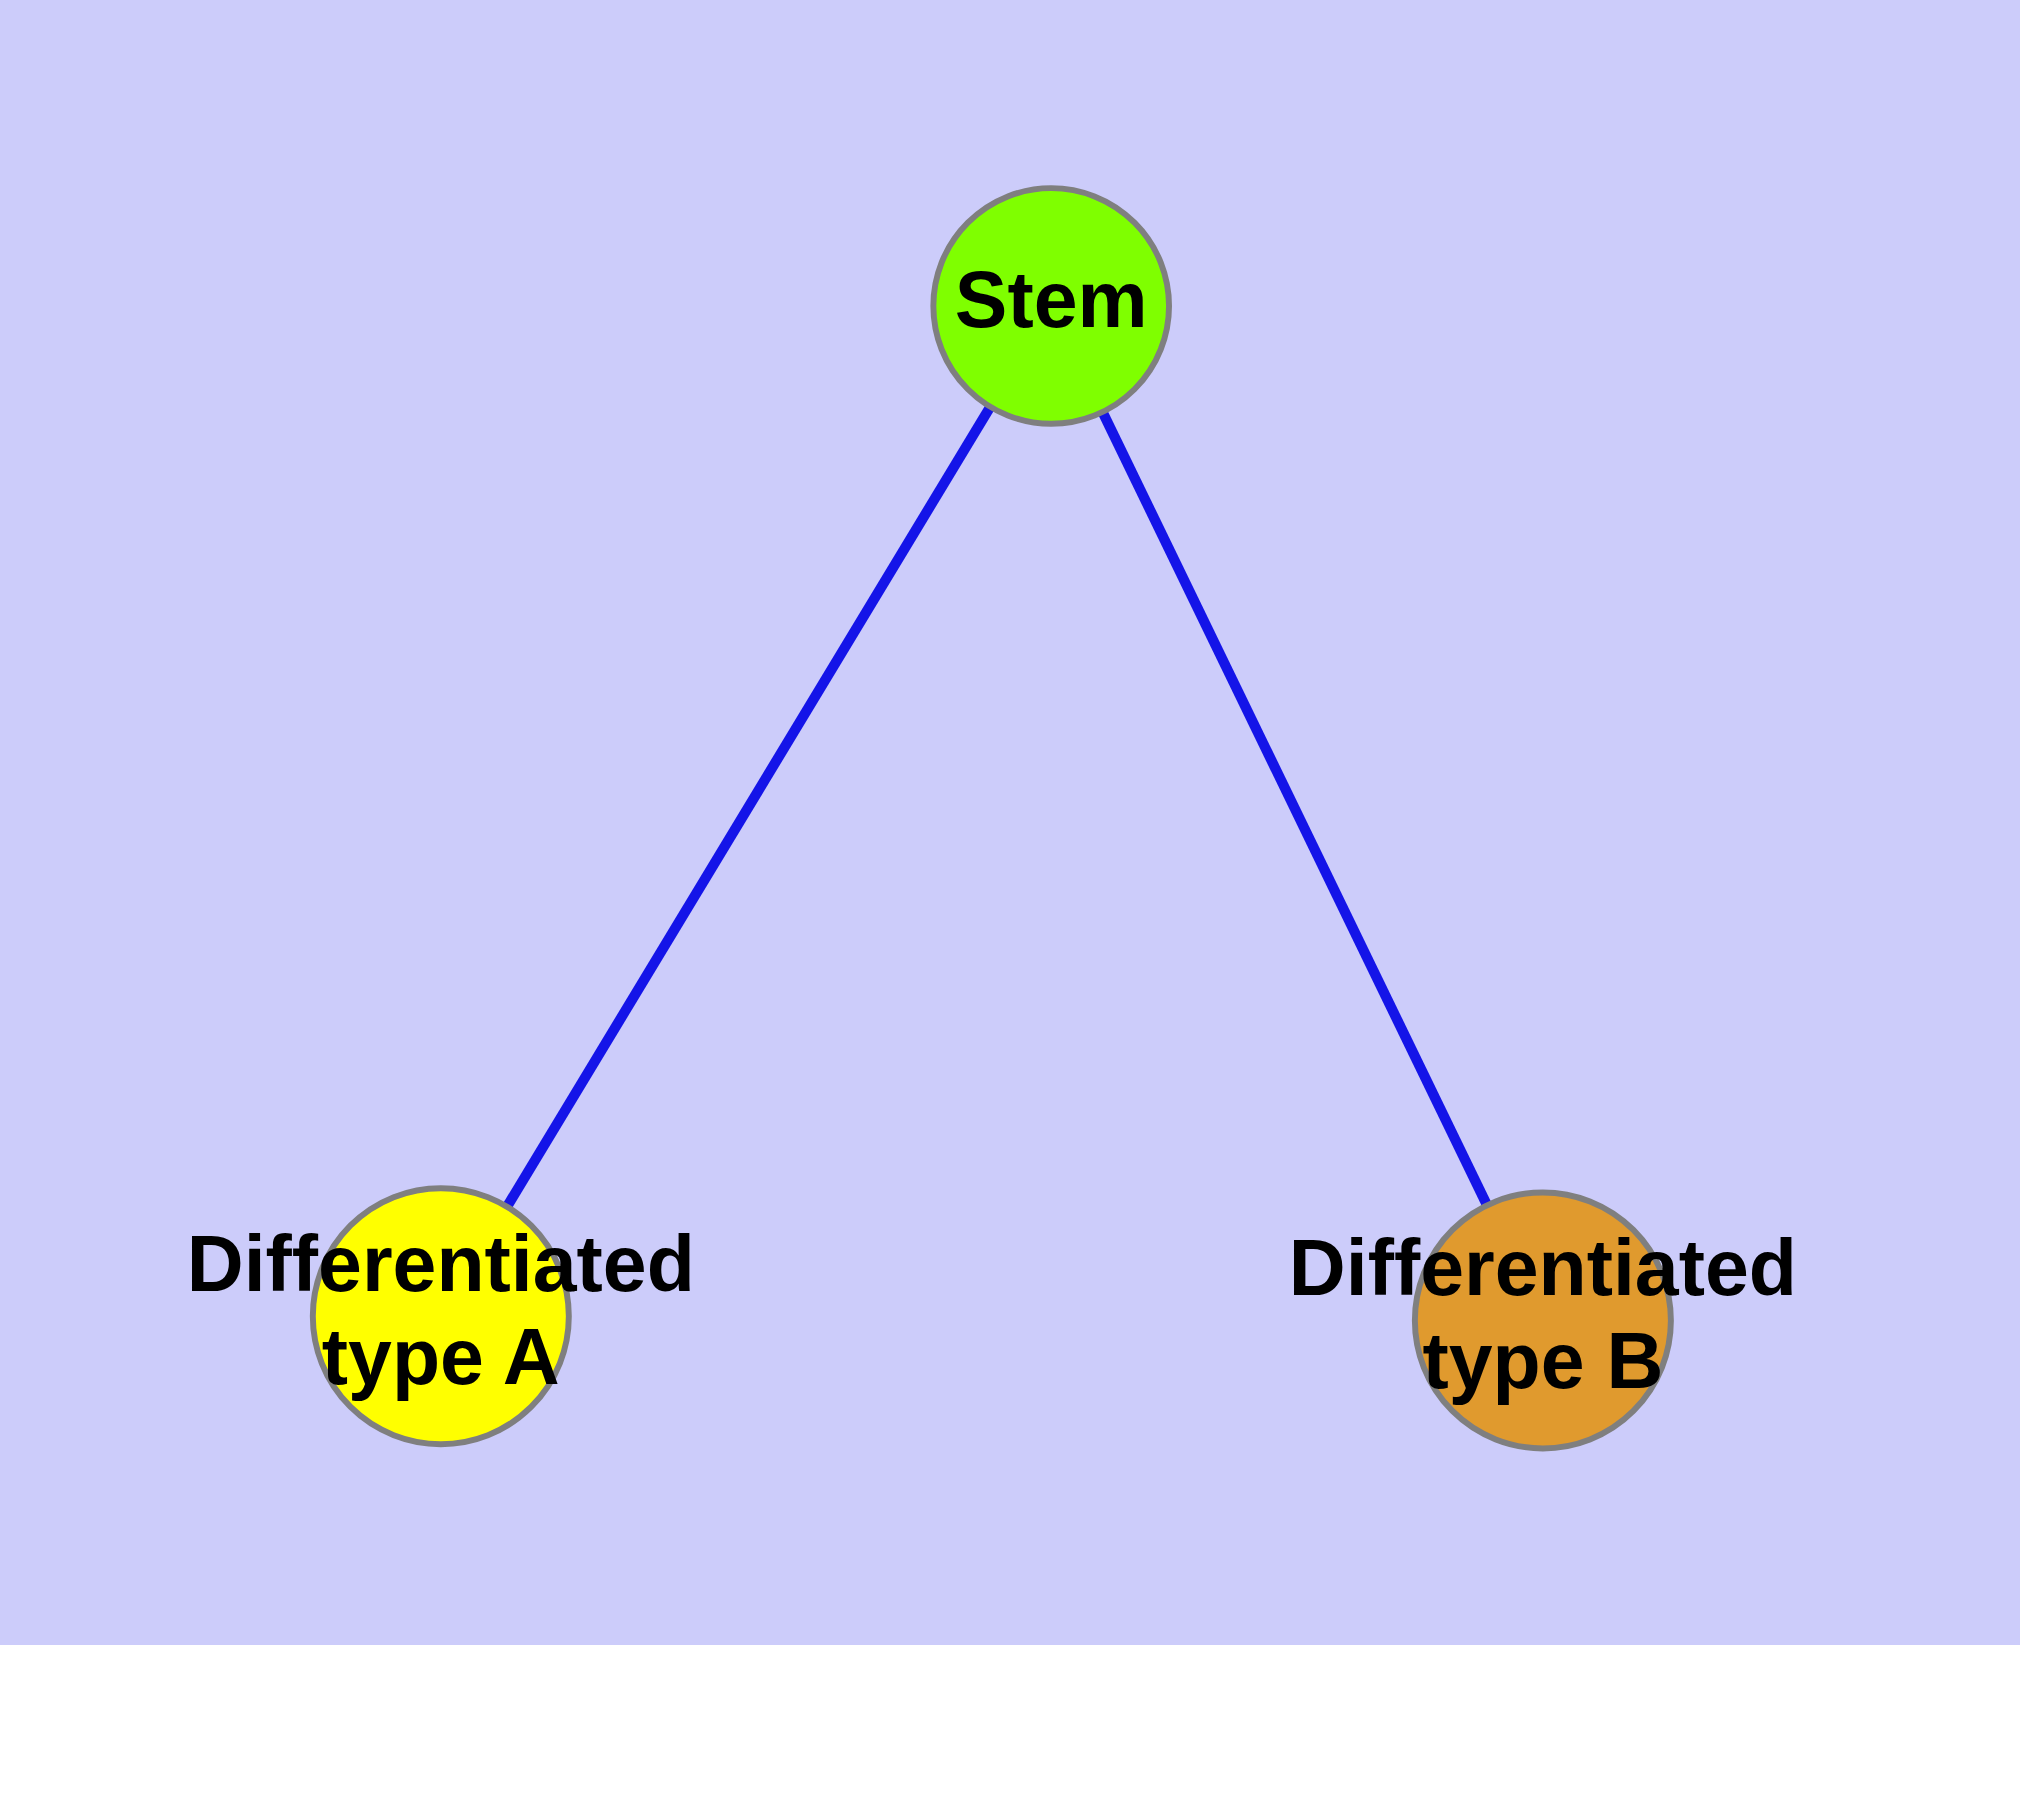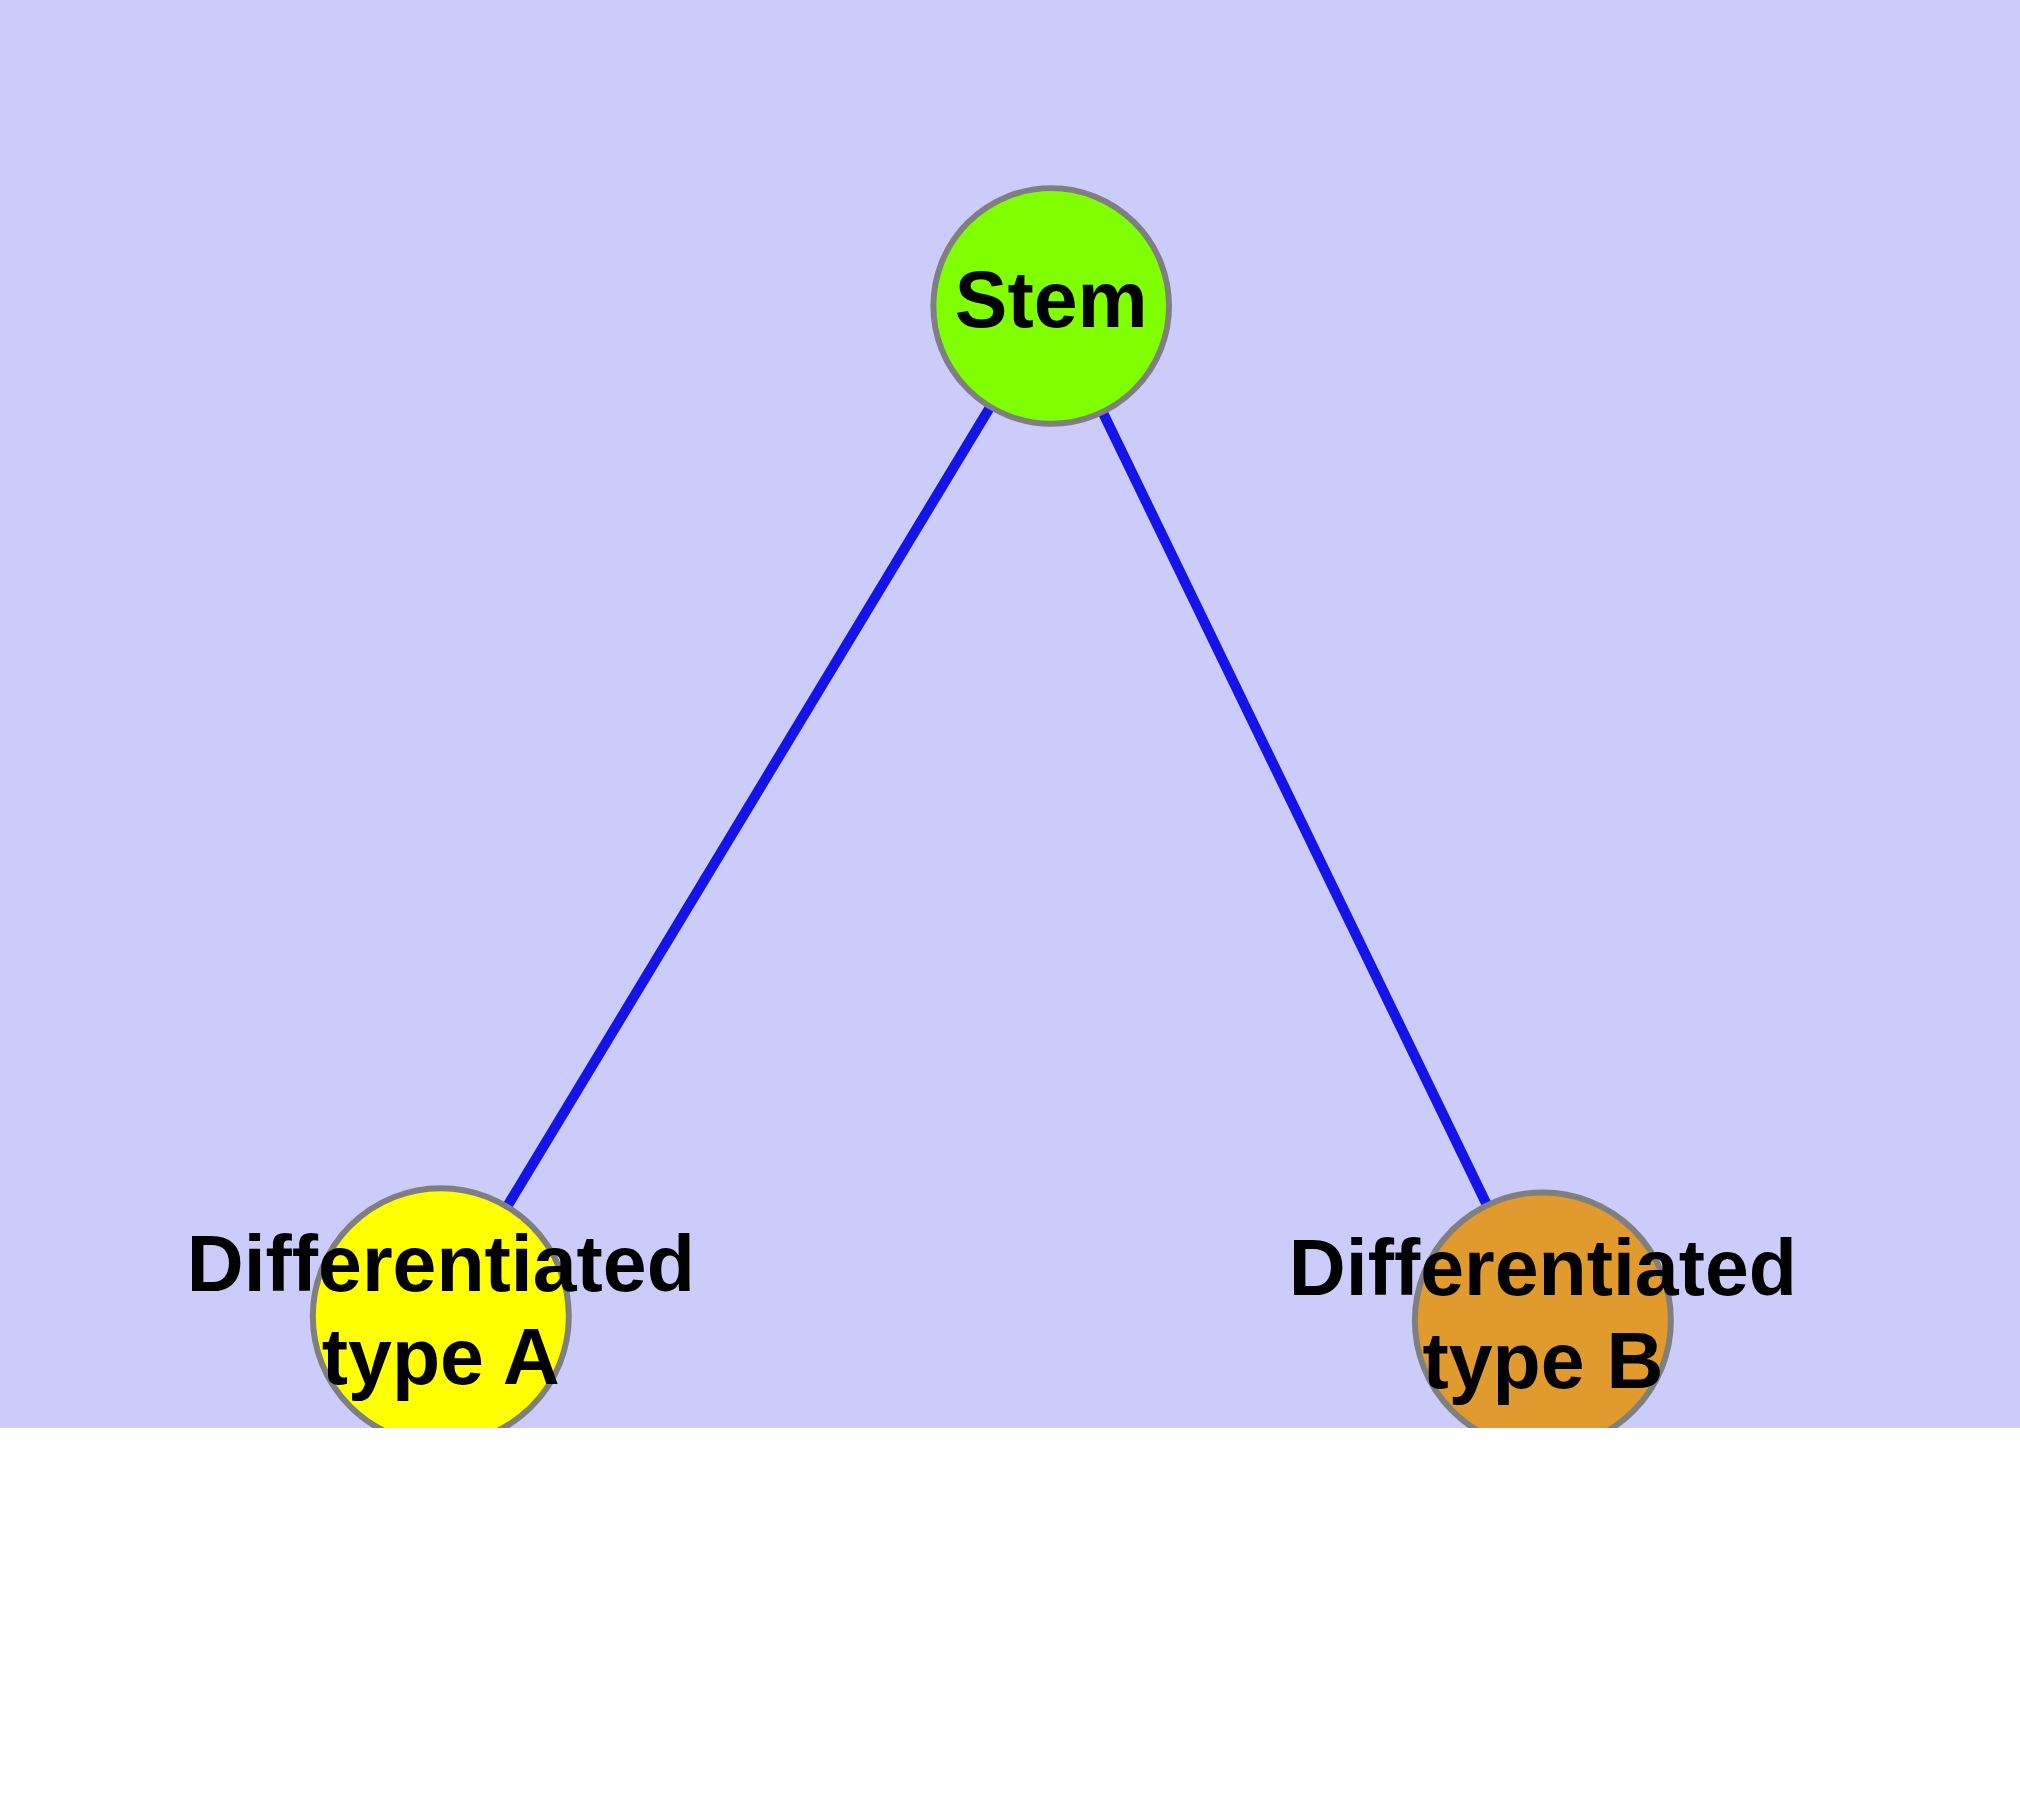--- a/index.html
+++ b/index.html
@@ -28,21 +28,21 @@
     font-weight: bold;
     fill: #000000;
     text-anchor: middle;
     dominant-baseline: middle;
     paint-order: normal;
   }
 </style>
 </head>
 <body>
 
-<div id="canvas" style="width: 2021px; height: 1428px;">
+<div id="canvas" style="width: 2021px; height: 1645px;">
   <svg id="graph-svg" viewBox="0 0 2384 2138" preserveAspectRatio="none" xmlns="http://www.w3.org/2000/svg">
 
     <rect id="bg-rect" x="0" y="0" width="2384" height="2138" fill="#ccccfa"></rect>
 
     <g id="edge-layer">
         <line x1="1169.1671696286212" y1="478.26768583706036" x2="597.0371658783608" y2="1425.4606920458248" stroke="#1414e8" stroke-width="12" stroke-linecap="butt"></line>
         <line x1="1299.7391433689786" y1="484.28923209080597" x2="1755.0282309344684" y2="1423.911711083722" stroke="#1414e8" stroke-width="12" stroke-linecap="butt"></line>
       </g>
     <g id="node-layer">
         <circle cx="1240" cy="361" r="139" fill="#7fff00" stroke="#7f7f7f" stroke-width="7"></circle>

